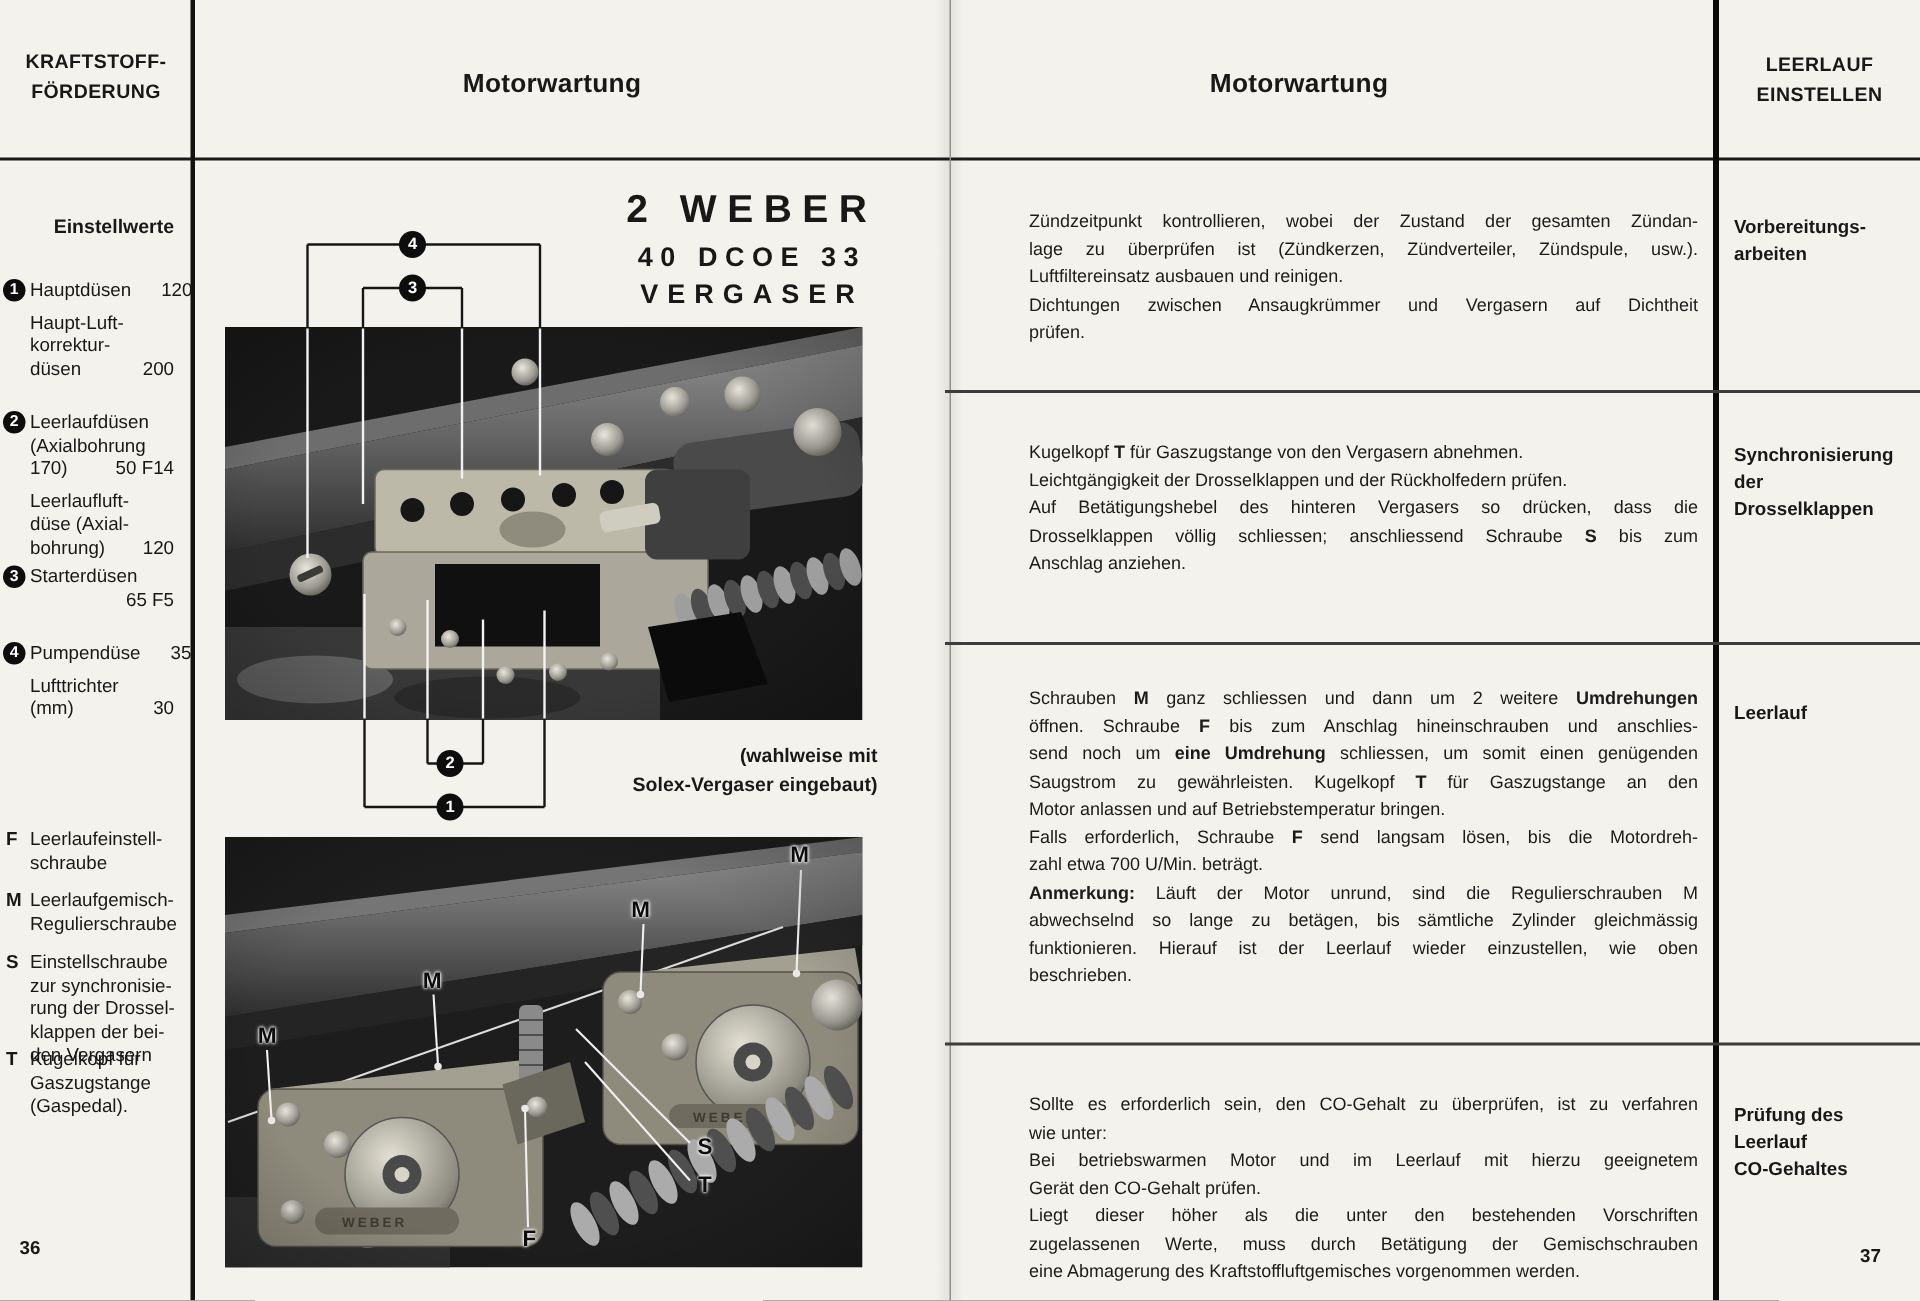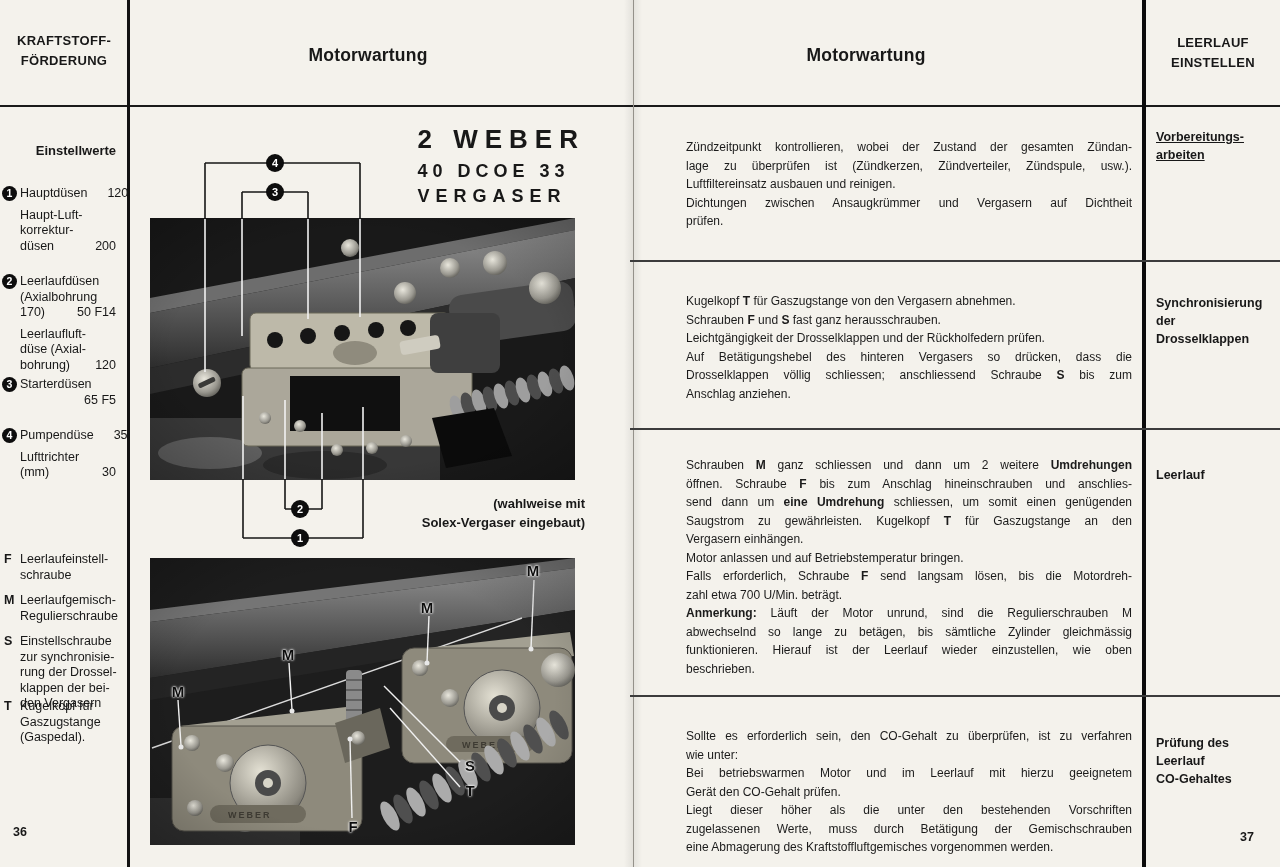--- a/index.html
+++ b/index.html
@@ -24,21 +24,21 @@
   .spec-group{position:absolute;left:4px;width:112px;font-size:12.5px;}
   .spec-group .badge{position:absolute;left:-2px;top:0;width:15px;height:15px;border-radius:50%;
         background:#0d0d0d;color:#fff;font-weight:bold;font-size:10.5px;line-height:15px;text-align:center;}
   .spec-row{display:flex;justify-content:space-between;padding-left:16px;line-height:15.5px;white-space:nowrap;gap:20px;}
   .spec-row.gap{margin-top:6px;}
   .legend-item{position:absolute;left:4px;width:118px;padding-left:16px;box-sizing:border-box;font-size:12.5px;}
   .legend-item .letter{position:absolute;left:0;top:0;font-weight:bold;}
   .legend-item div{line-height:15.5px;white-space:nowrap;}
   .pagenum{position:absolute;font-weight:bold;font-size:12.5px;}
   
-  .title-block{position:absolute;right:695px;top:124px;text-align:left;font-weight:bold;}
+  .title-block{position:absolute;right:695px;top:124px;text-align:center;font-weight:bold;}
   .title-l1{font-size:26px;letter-spacing:7px;line-height:30px;}
   .title-l2{font-size:18px;letter-spacing:5px;line-height:26px;margin-top:4px;}
   .title-l3{font-size:18px;letter-spacing:6px;line-height:24px;}
   .caption{position:absolute;right:695px;top:494px;text-align:right;font-weight:bold;font-size:13px;line-height:19px;margin-left:34px;}
   .photo{position:absolute;left:150px;width:425px;z-index:1;}
   .photo svg{display:block;}
   #photo1{top:218px;height:262px;}
   #photo2{top:558px;height:287px;}
   .callout{position:absolute;width:18px;height:18px;border-radius:50%;background:#0d0d0d;color:#fff;
            font-weight:bold;font-size:11px;line-height:18px;text-align:center;z-index:6;}
@@ -374,52 +374,50 @@
   <div id="rp-blocks">
       <div class="rp-block" style="top: 138px;">
         <div class="rp-line just"><span>Zündzeitpunkt kontrollieren, wobei der Zustand der gesamten Zündan-</span></div>
         <div class="rp-line just"><span>lage zu überprüfen ist (Zündkerzen, Zündverteiler, Zündspule, usw.).</span></div>
         <div class="rp-line"><span>Luftfiltereinsatz ausbauen und reinigen.</span></div>
         <div class="rp-line just"><span>Dichtungen zwischen Ansaugkrümmer und Vergasern auf Dichtheit</span></div>
         <div class="rp-line"><span>prüfen.</span></div>
       </div>
       <div class="rp-block" style="top: 292px;">
         <div class="rp-line"><span>Kugelkopf </span><span class="b">T</span><span> für Gaszugstange von den Vergasern abnehmen.</span></div>
-        <div class="rp-line"><span>Schrauben </span><span class="b">F</span><span> und </span><span class="b">S</span><span> fast ganz herausschrauben.</span></div>
         <div class="rp-line"><span>Leichtgängigkeit der Drosselklappen und der Rückholfedern prüfen.</span></div>
         <div class="rp-line just"><span>Auf Betätigungshebel des hinteren Vergasers so drücken, dass die</span></div>
         <div class="rp-line just"><span>Drosselklappen völlig schliessen; anschliessend Schraube </span><span class="b">S</span><span> bis zum</span></div>
         <div class="rp-line"><span>Anschlag anziehen.</span></div>
       </div>
       <div class="rp-block" style="top: 456px;">
         <div class="rp-line just"><span>Schrauben </span><span class="b">M</span><span> ganz schliessen und dann um 2 weitere </span><span class="b">Umdrehungen</span></div>
         <div class="rp-line just"><span>öffnen. Schraube </span><span class="b">F</span><span> bis zum Anschlag hineinschrauben und anschlies-</span></div>
-        <div class="rp-line just"><span>send dann um </span><span class="b">eine Umdrehung</span><span> schliessen, um somit einen genügenden</span></div>
+        <div class="rp-line just"><span>send noch um </span><span class="b">eine Umdrehung</span><span> schliessen, um somit einen genügenden</span></div>
         <div class="rp-line just"><span>Saugstrom zu gewährleisten. Kugelkopf </span><span class="b">T</span><span> für Gaszugstange an den</span></div>
-        <div class="rp-line"><span>Vergasern einhängen.</span></div>
         <div class="rp-line"><span>Motor anlassen und auf Betriebstemperatur bringen.</span></div>
         <div class="rp-line just"><span>Falls erforderlich, Schraube </span><span class="b">F</span><span> send langsam lösen, bis die Motordreh-</span></div>
         <div class="rp-line"><span>zahl etwa 700 U/Min. beträgt.</span></div>
         <div class="rp-line just"><span class="b">Anmerkung:</span><span> Läuft der Motor unrund, sind die Regulierschrauben M</span></div>
         <div class="rp-line just"><span>abwechselnd so lange zu betägen, bis sämtliche Zylinder gleichmässig</span></div>
         <div class="rp-line just"><span>funktionieren. Hierauf ist der Leerlauf wieder einzustellen, wie oben</span></div>
         <div class="rp-line"><span>beschrieben.</span></div>
       </div>
       <div class="rp-block" style="top: 727px;">
         <div class="rp-line just"><span>Sollte es erforderlich sein, den CO-Gehalt zu überprüfen, ist zu verfahren</span></div>
         <div class="rp-line"><span>wie unter:</span></div>
         <div class="rp-line just"><span>Bei betriebswarmen Motor und im Leerlauf mit hierzu geeignetem</span></div>
         <div class="rp-line"><span>Gerät den CO-Gehalt prüfen.</span></div>
         <div class="rp-line just"><span>Liegt dieser höher als die unter den bestehenden Vorschriften</span></div>
         <div class="rp-line just"><span>zugelassenen Werte, muss durch Betätigung der Gemischschrauben</span></div>
         <div class="rp-line"><span>eine Abmagerung des Kraftstoffluftgemisches vorgenommen werden.</span></div>
       </div>
     </div>
   <div id="rp-labels">
-      <div class="rp-label" style="top: 128px; text-decoration: underline;">
+      <div class="rp-label" style="top: 142px;">
         <div class="">Vorbereitungs-</div>
         <div class="">arbeiten</div>
       </div>
       <div class="rp-label" style="top: 294px;">
         <div class="">Synchronisierung</div>
         <div class="">der</div>
         <div class="">Drosselklappen</div>
       </div>
       <div class="rp-label" style="top: 466px;">
         <div class="">Leerlauf</div>

